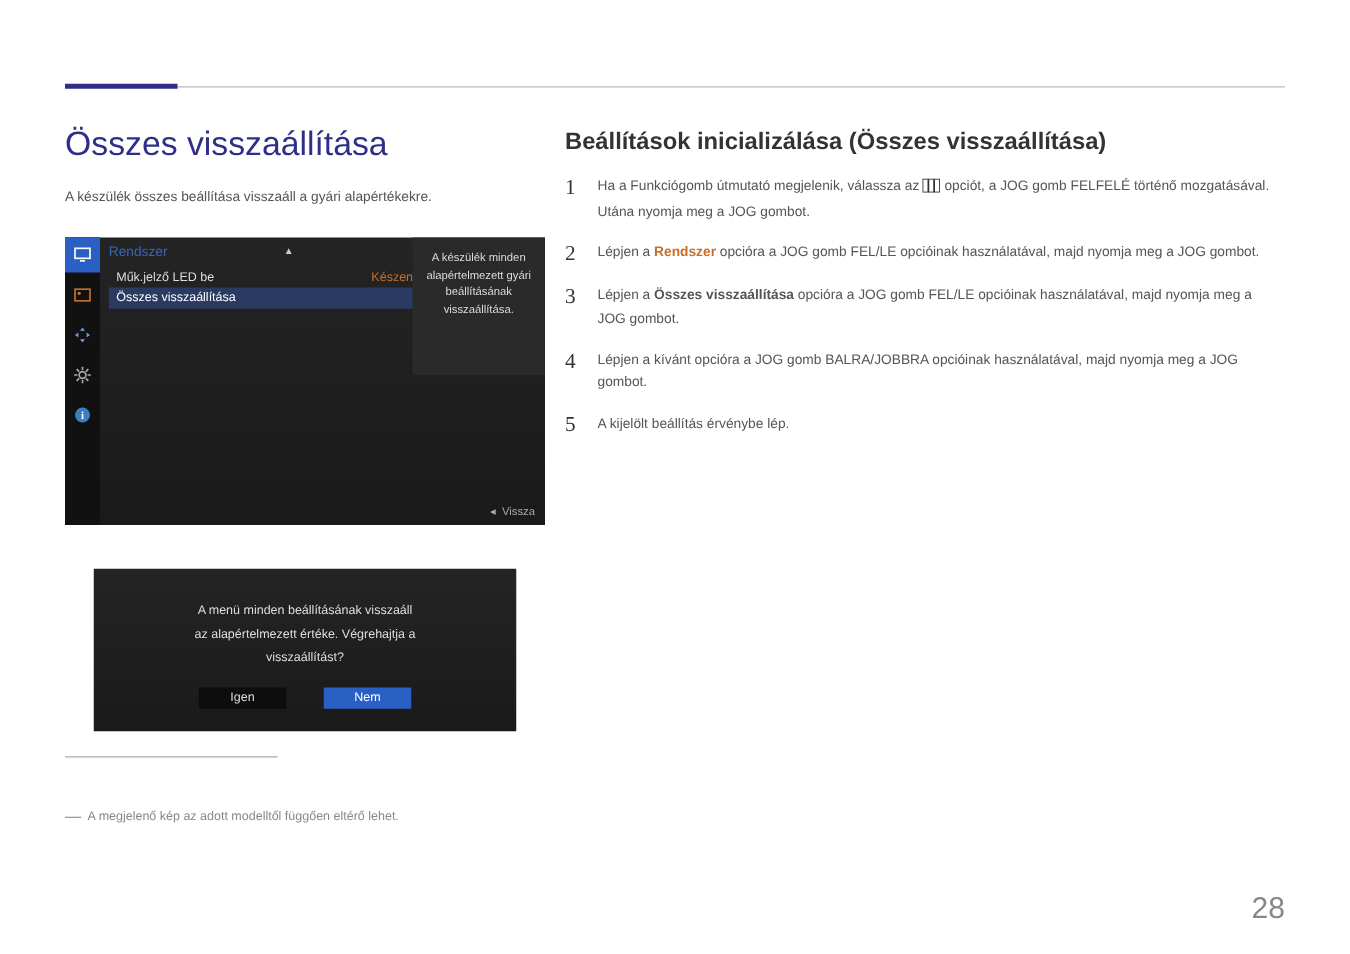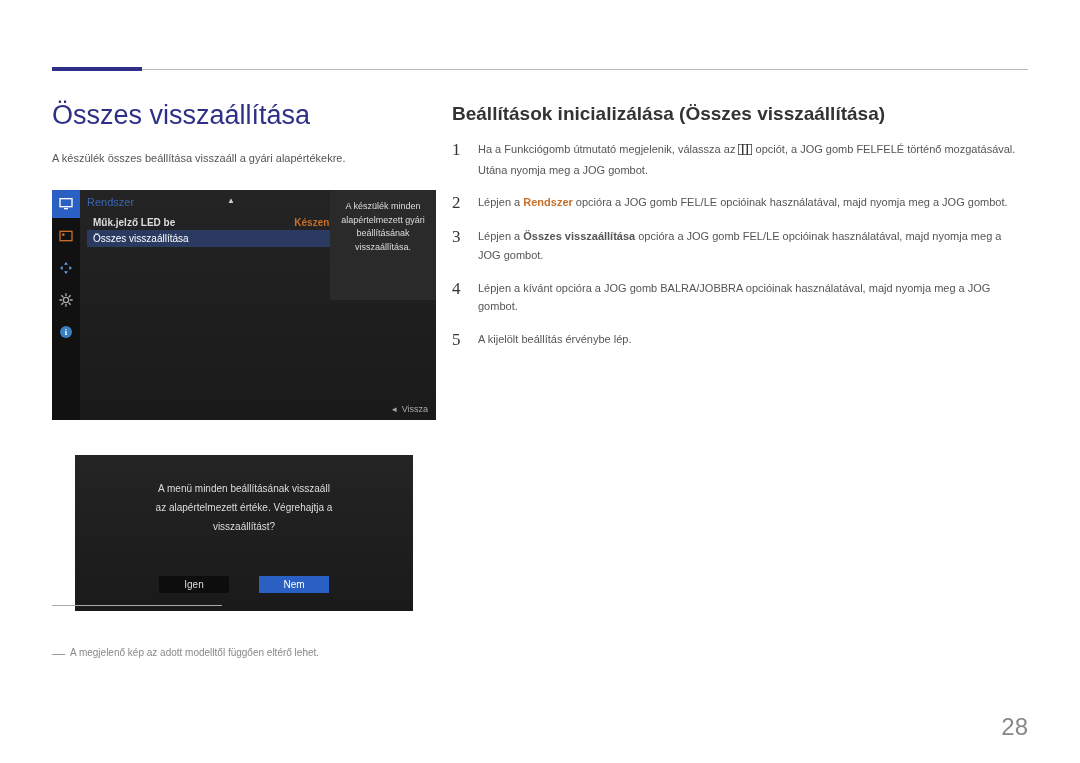--- a/index.html
+++ b/index.html
@@ -77,21 +77,21 @@
 }
 .menu1 .row {
   position: absolute;
   left: 35px;
   width: 260px;
   display: flex;
   justify-content: space-between;
   padding: 3px 6px;
   box-sizing: border-box;
 }
-.menu1 .row1 { top: 24px; font-weight: bold; }
+.menu1 .row1 { top: 24px; }
 .menu1 .row1 .r { color: #c76f2a; }
 .menu1 .row2 {
   top: 40px;
   background: #2a3a60;
   color: #fff;
 }
 .menu1 .desc-box {
   position: absolute;
   right: 0; top: 0;
   width: 90px; height: 90px;
@@ -107,21 +107,21 @@
   right: 8px; bottom: 6px;
   font-size: 9px;
   color: #aaa;
 }
 
 .menu2 {
   position: absolute;
   top: 455px;
   left: 75px;
   width: 338px;
-  height: 156px;
+  height: 130px;
   background: linear-gradient(#242424, #1a1a1a);
   color: #ddd;
   font-size: 10px;
   text-align: center;
 }
 .menu2 .msg {
   padding: 24px 30px 0 30px;
   line-height: 1.9;
 }
 .menu2 .btns {

